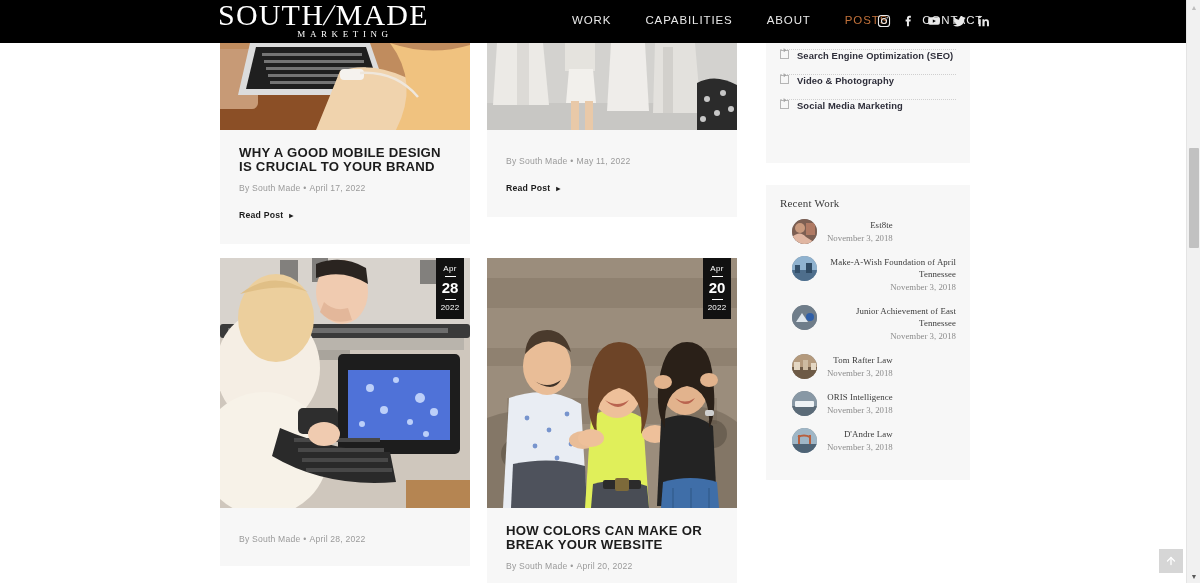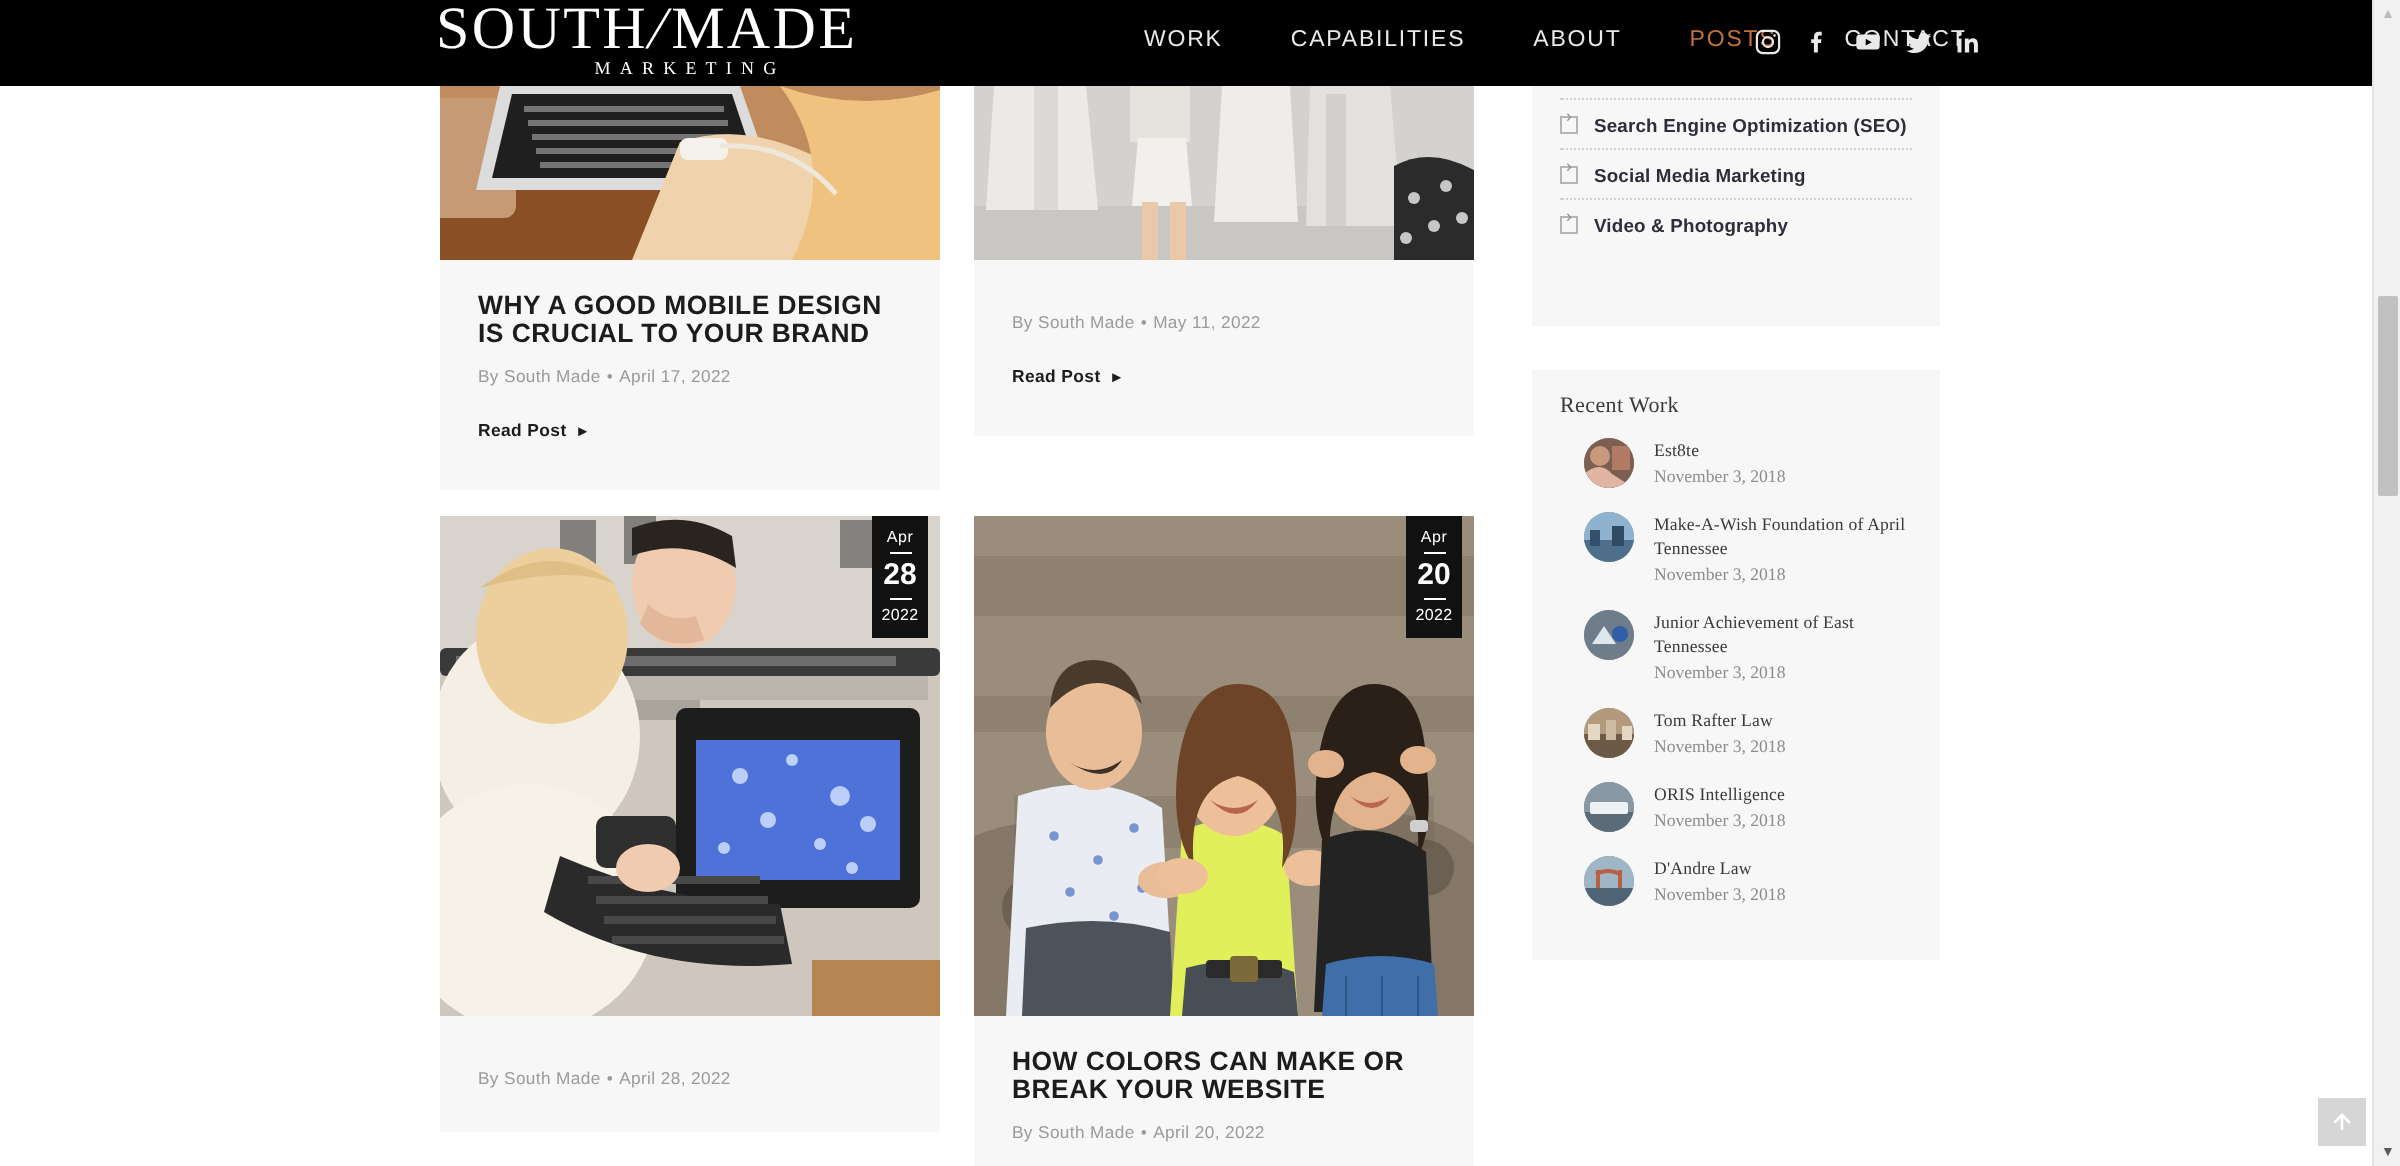--- a/index.html
+++ b/index.html
@@ -142,21 +142,21 @@
 
   
   .sidebar { position: absolute; left: 766px; top: 0px; width: 204px; }
   .panel { background: #f7f7f7; }
   .cat-panel {
     position: absolute; top: 0px; left: 0; width: 204px;
     height: 163px; padding: 0 14px;
     overflow: hidden;
   }
   .cat-row {
-    display: flex; align-items: center;
+    display: flex; align-items: flex-start;
     height: 25px;
     border-bottom: 1px dotted #cfcfcf;
     cursor: pointer;
   }
   .cat-row:last-child { border-bottom: none; }
   .cat-chev {
     width: 9px; height: 9px;
     border: 1px solid #b5b5b5;
     margin-right: 8px;
     position: relative;
@@ -178,20 +178,21 @@
   }
   .work-title {
     font-size: 11px; color: #3a3a3a; letter-spacing: .2px;
     margin-bottom: 9px;
   }
   .work-row {
     display: flex; align-items: flex-start;
     margin-bottom: 10px;
     padding-left: 12px;
     cursor: pointer;
+    text-align: right;
   }
   .work-thumb {
     width: 25px; height: 25px; border-radius: 50%;
     flex: none; margin-right: 10px; margin-top: 1px;
     overflow: hidden;
     background: #8a8f94;
   }
   .work-thumb svg { display: block; }
   .work-txt { padding-top: 1px; }
   .work-name {
@@ -500,25 +501,25 @@
     <div class="cat-row">
       <span class="cat-chev"></span>
       <span class="cat-label">Branding &amp; Strategy</span>
     </div>
     <div class="cat-row">
       <span class="cat-chev"></span>
       <span class="cat-label">Search Engine Optimization (SEO)</span>
     </div>
     <div class="cat-row">
       <span class="cat-chev"></span>
-      <span class="cat-label">Social Media Marketing</span>
+      <span class="cat-label">Video &amp; Photography</span>
     </div>
     <div class="cat-row">
       <span class="cat-chev"></span>
-      <span class="cat-label">Video &amp; Photography</span>
+      <span class="cat-label">Social Media Marketing</span>
     </div>
   </div>
 
   <div class="panel work-panel">
     <div class="work-title">Recent Work</div>
 
     <div class="work-row">
       <div class="work-thumb">
         <svg width="25" height="25" viewBox="0 0 25 25">
             <rect width="25" height="25" fill="#7d5f52"></rect>

